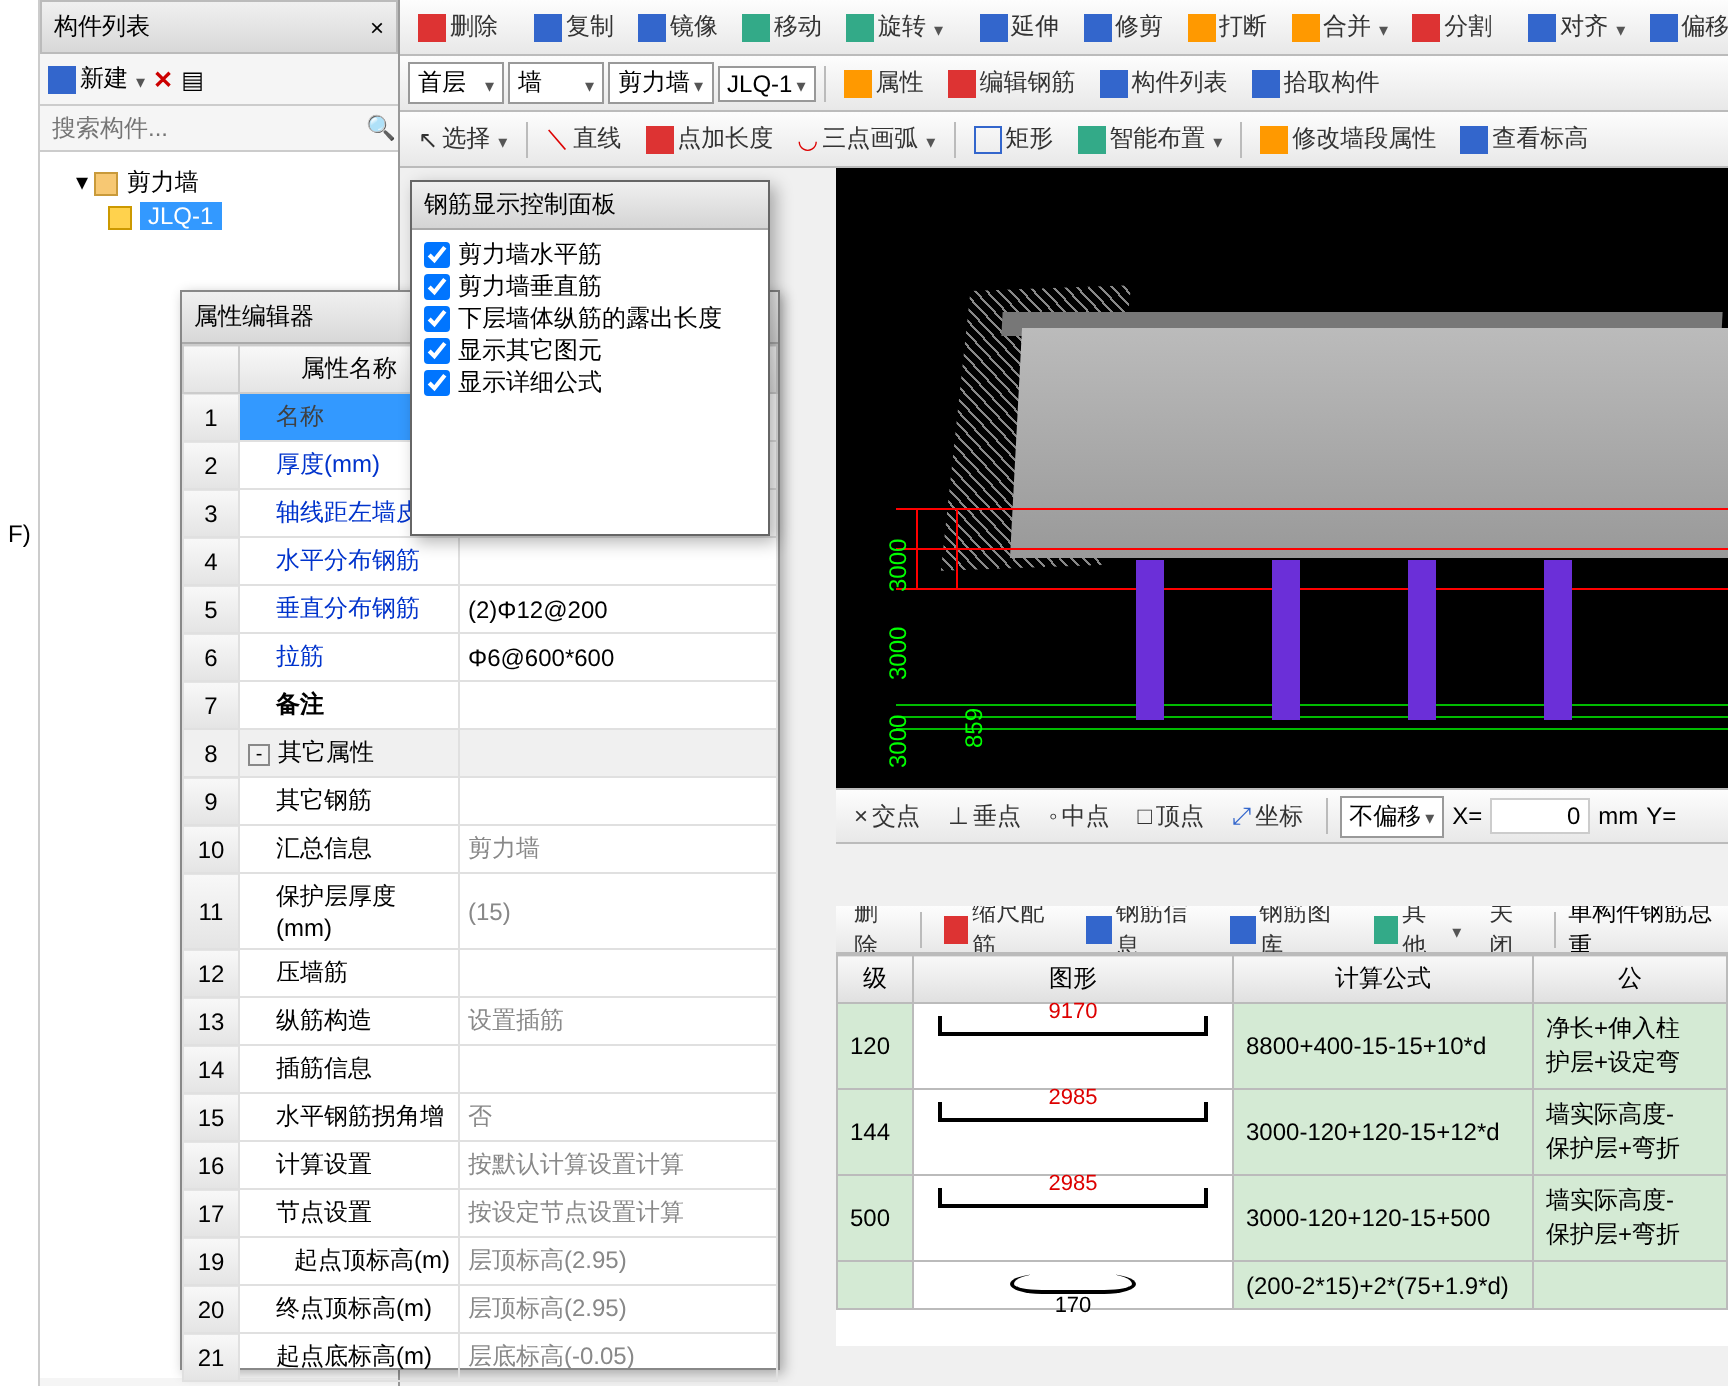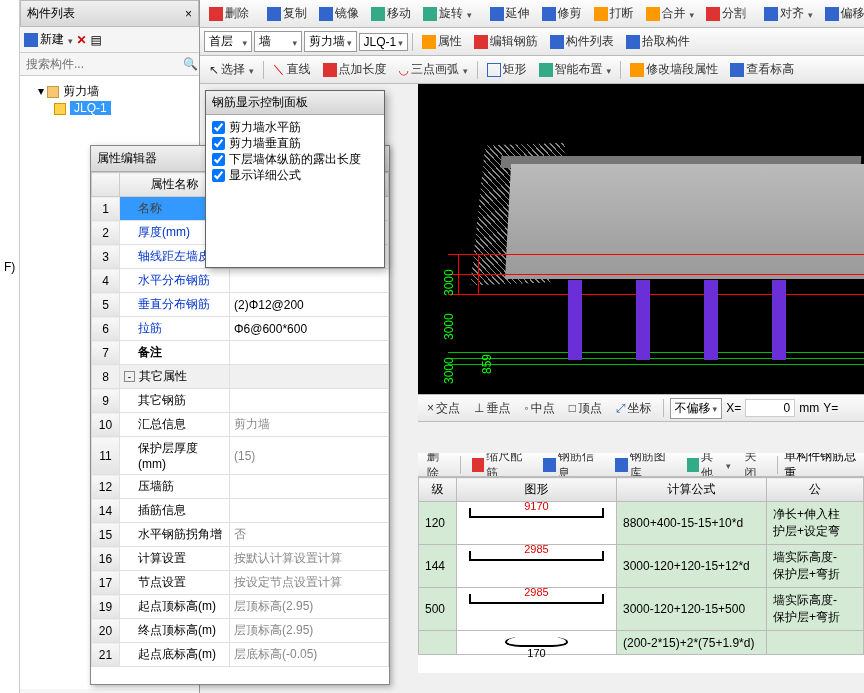--- a/index.html
+++ b/index.html
@@ -453,20 +453,25 @@
           <td class="rownum">11</td>
           <td class="name-cell " style="padding-left: 18px;">保护层厚度(mm)</td>
           <td class="dim">(15)</td>
         </tr>
         <tr>
           <td class="rownum">12</td>
           <td class="name-cell " style="padding-left: 18px;">压墙筋</td>
           <td></td>
         </tr>
         <tr>
+          <td class="rownum">13</td>
+          <td class="name-cell " style="padding-left: 18px;">纵筋构造</td>
+          <td class="dim">设置插筋</td>
+        </tr>
+        <tr>
           <td class="rownum">14</td>
           <td class="name-cell " style="padding-left: 18px;">插筋信息</td>
           <td></td>
         </tr>
         <tr>
           <td class="rownum">15</td>
           <td class="name-cell " style="padding-left: 18px;">水平钢筋拐角增</td>
           <td class="dim">否</td>
         </tr>
         <tr>
@@ -474,21 +479,21 @@
           <td class="name-cell " style="padding-left: 18px;">计算设置</td>
           <td class="dim">按默认计算设置计算</td>
         </tr>
         <tr>
           <td class="rownum">17</td>
           <td class="name-cell " style="padding-left: 18px;">节点设置</td>
           <td class="dim">按设定节点设置计算</td>
         </tr>
         <tr>
           <td class="rownum">19</td>
-          <td class="name-cell " style="padding-left: 18px;">起点顶标高(m)</td>
+          <td class="name-cell " style="padding-left: 18px; text-align: right;">起点顶标高(m)</td>
           <td class="dim">层顶标高(2.95)</td>
         </tr>
         <tr>
           <td class="rownum">20</td>
           <td class="name-cell " style="padding-left: 18px;">终点顶标高(m)</td>
           <td class="dim">层顶标高(2.95)</td>
         </tr>
         <tr>
           <td class="rownum">21</td>
           <td class="name-cell " style="padding-left: 18px;">起点底标高(m)</td>
@@ -508,16 +513,20 @@
       <label class="ck">
         <input type="checkbox" checked="" style="">
         <span>剪力墙垂直筋</span>
       </label>
       <label class="ck">
         <input type="checkbox" checked="" style="">
         <span>下层墙体纵筋的露出长度</span>
       </label>
       <label class="ck">
         <input type="checkbox" checked="" style="">
+        <span>显示其它图元</span>
+      </label>
+      <label class="ck">
+        <input type="checkbox" checked="" style="">
         <span>显示详细公式</span>
       </label>
     </div>
 </div>
 
 </body></html>

